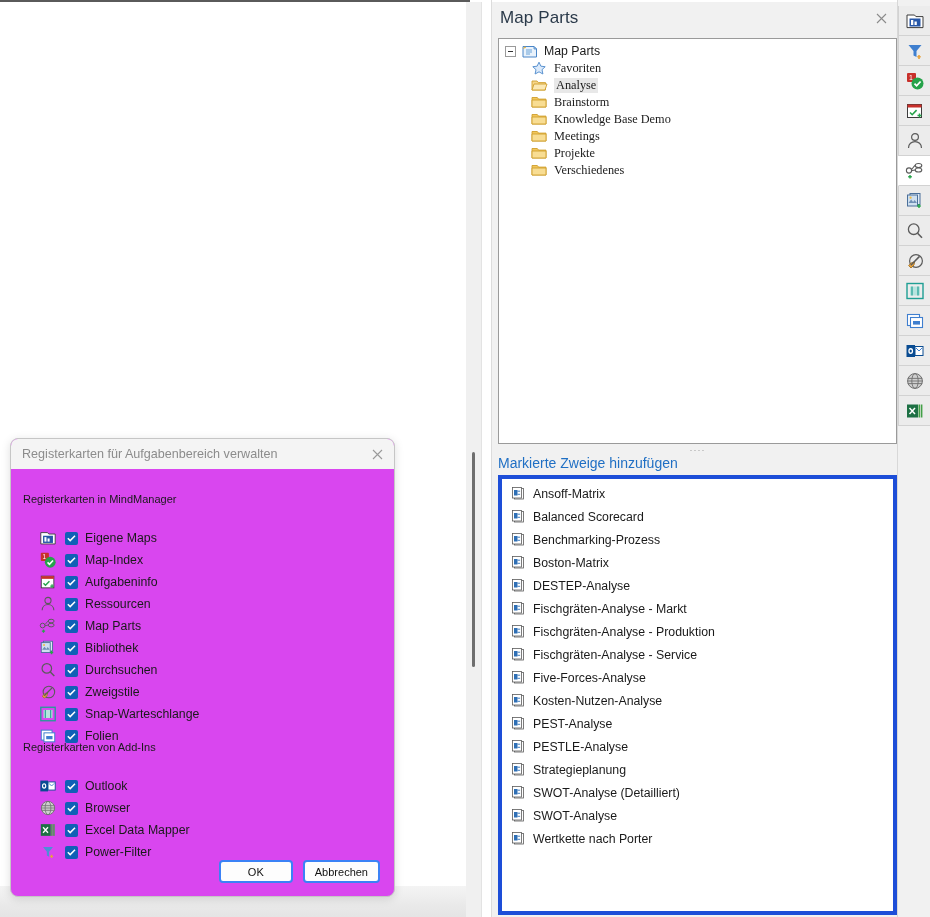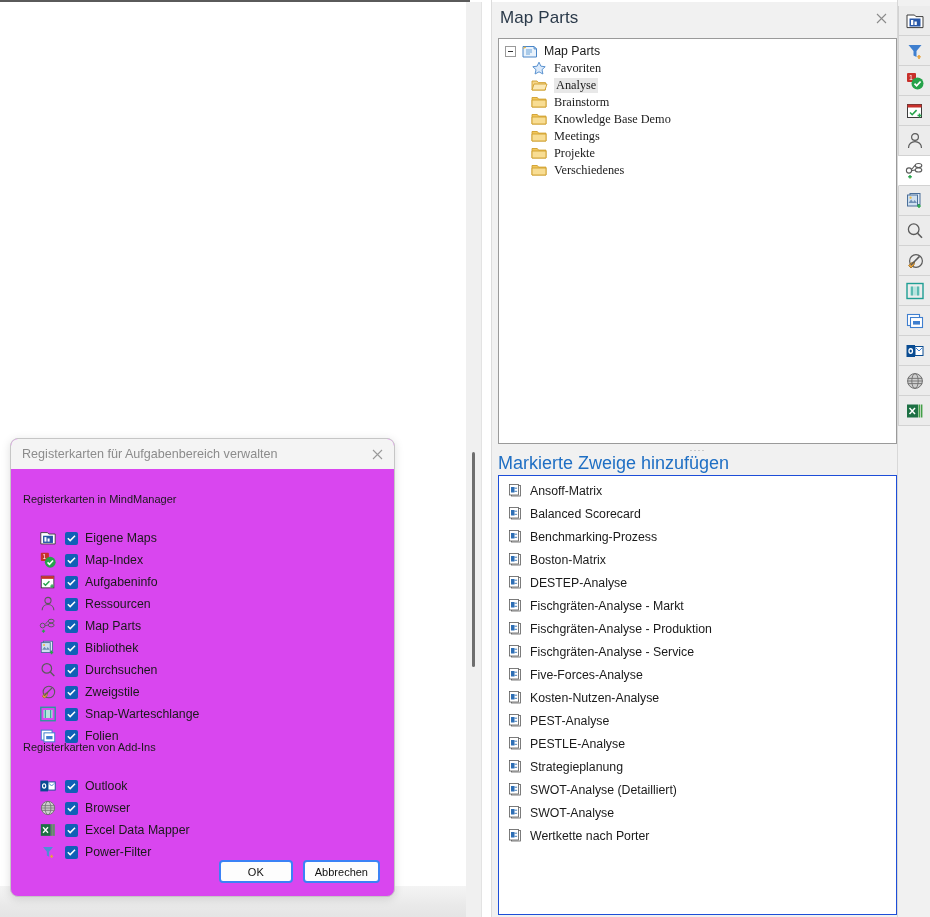--- a/index.html
+++ b/index.html
@@ -117,32 +117,32 @@
     width: 399px; height: 11px;
     display: flex; align-items: center; justify-content: center;
     cursor: ns-resize;
   }
   #splitter .dots { letter-spacing: 1px; color: #9a9a9a; font-size: 9px; line-height: 1; }
 
   
   #add-link {
     position: absolute; left: 6px; top: 453px;
     width: 399px; height: 17px;
-    font-size: 18px;
+    font-size: 14px;
     color: #1f6fc4;
     cursor: pointer;
     line-height: 17px;
   }
 
   
   #parts-box {
     position: absolute; left: 6px; top: 473px;
     width: 399px; height: 440px;
     background: #ffffff;
-    border: 1px solid #1d4ed8;
+    border: 4px solid #1d4ed8;
     overflow: hidden;
   }
   .part-row {
     display: flex; align-items: center;
     height: 23px;
     padding-left: 8px;
     font-size: 12.3px;
     color: #1a1a1a;
     white-space: nowrap;
     cursor: pointer;

